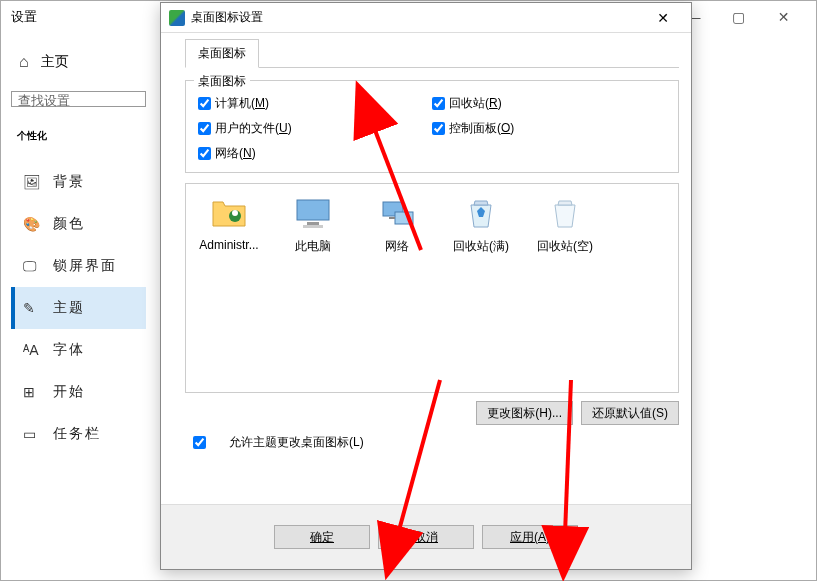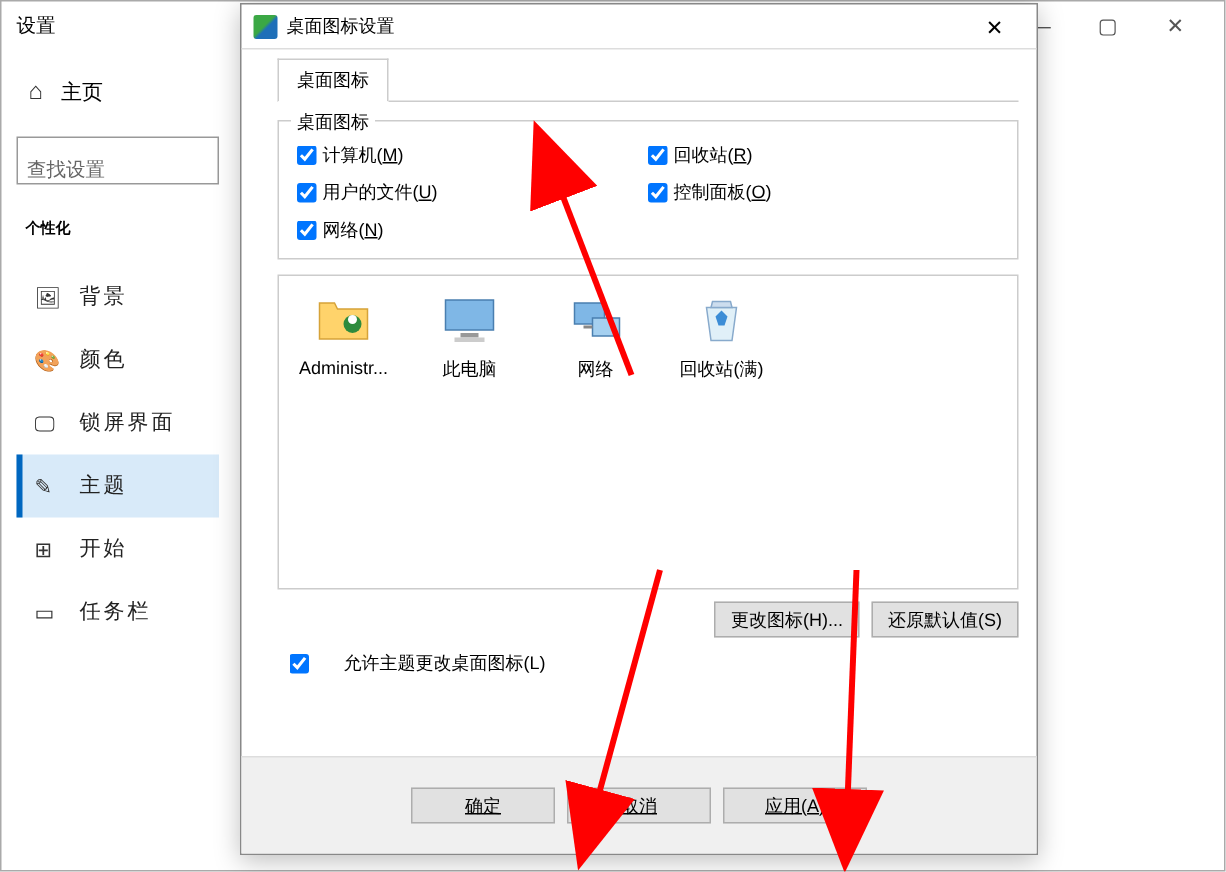--- a/index.html
+++ b/index.html
@@ -47,22 +47,22 @@
   }
   .home-row {
     display: flex; align-items: center; gap: 12px;
     padding: 10px 8px;
     font-size: 14px;
   }
   .home-row .icon { font-size: 16px; color: #333; }
   .search-box {
     margin: 10px 0 18px 0;
     border: 1px solid #999;
-    height: 32px;
-    display: flex; align-items: flex-end;
+    height: 16px;
+    display: flex; align-items: flex-start;
     padding: 0 6px;
     color: #666;
     font-size: 13px;
   }
   .section-title {
     font-size: 10px;
     font-weight: 700;
     padding: 4px 6px 18px 6px;
   }
   .nav-item {
@@ -245,20 +245,24 @@
       </div>
       <div class="nav-item">
         <span class="icon">🖵</span>
         <span>锁屏界面</span>
       </div>
       <div class="nav-item active">
         <span class="icon">✎</span>
         <span>主题</span>
       </div>
       <div class="nav-item">
+        <span class="icon">ᴬA</span>
+        <span>字体</span>
+      </div>
+      <div class="nav-item">
         <span class="icon">⊞</span>
         <span>开始</span>
       </div>
       <div class="nav-item">
         <span class="icon">▭</span>
         <span>任务栏</span>
       </div>
     </div>
     <div class="settings-main">
       <div style="height:180px"></div>
@@ -339,20 +343,29 @@
         </div>
         <div class="ficon">
           <div class="sq">
             <svg width="32" height="34" viewBox="0 0 32 34">
                 <path d="M6 8 L26 8 L23 30 L9 30 Z" fill="#e0f0f8" stroke="#88aacc"></path>
                 <path d="M10 4 L22 4 L23 8 L9 8 Z" fill="#cde" stroke="#88aacc"></path>
                 <path d="M12 14 L16 10 L20 14 L18 20 L14 20 Z" fill="#3c8dd6"></path>
               </svg>
           </div>
           <div>回收站(满)</div>
+        </div>
+        <div class="ficon">
+          <div class="sq">
+            <svg width="32" height="34" viewBox="0 0 32 34">
+                <path d="M6 8 L26 8 L23 30 L9 30 Z" fill="#f2f8fc" stroke="#a8c0d4"></path>
+                <path d="M10 4 L22 4 L23 8 L9 8 Z" fill="#e6eef5" stroke="#a8c0d4"></path>
+              </svg>
+          </div>
+          <div>回收站(空)</div>
         </div>
       </div>
     </div>
 
     <div class="btn-row">
       <div class="btn">更改图标(H)...</div>
       <div class="btn">还原默认值(S)</div>
     </div>
 
     <label class="allow-row">

